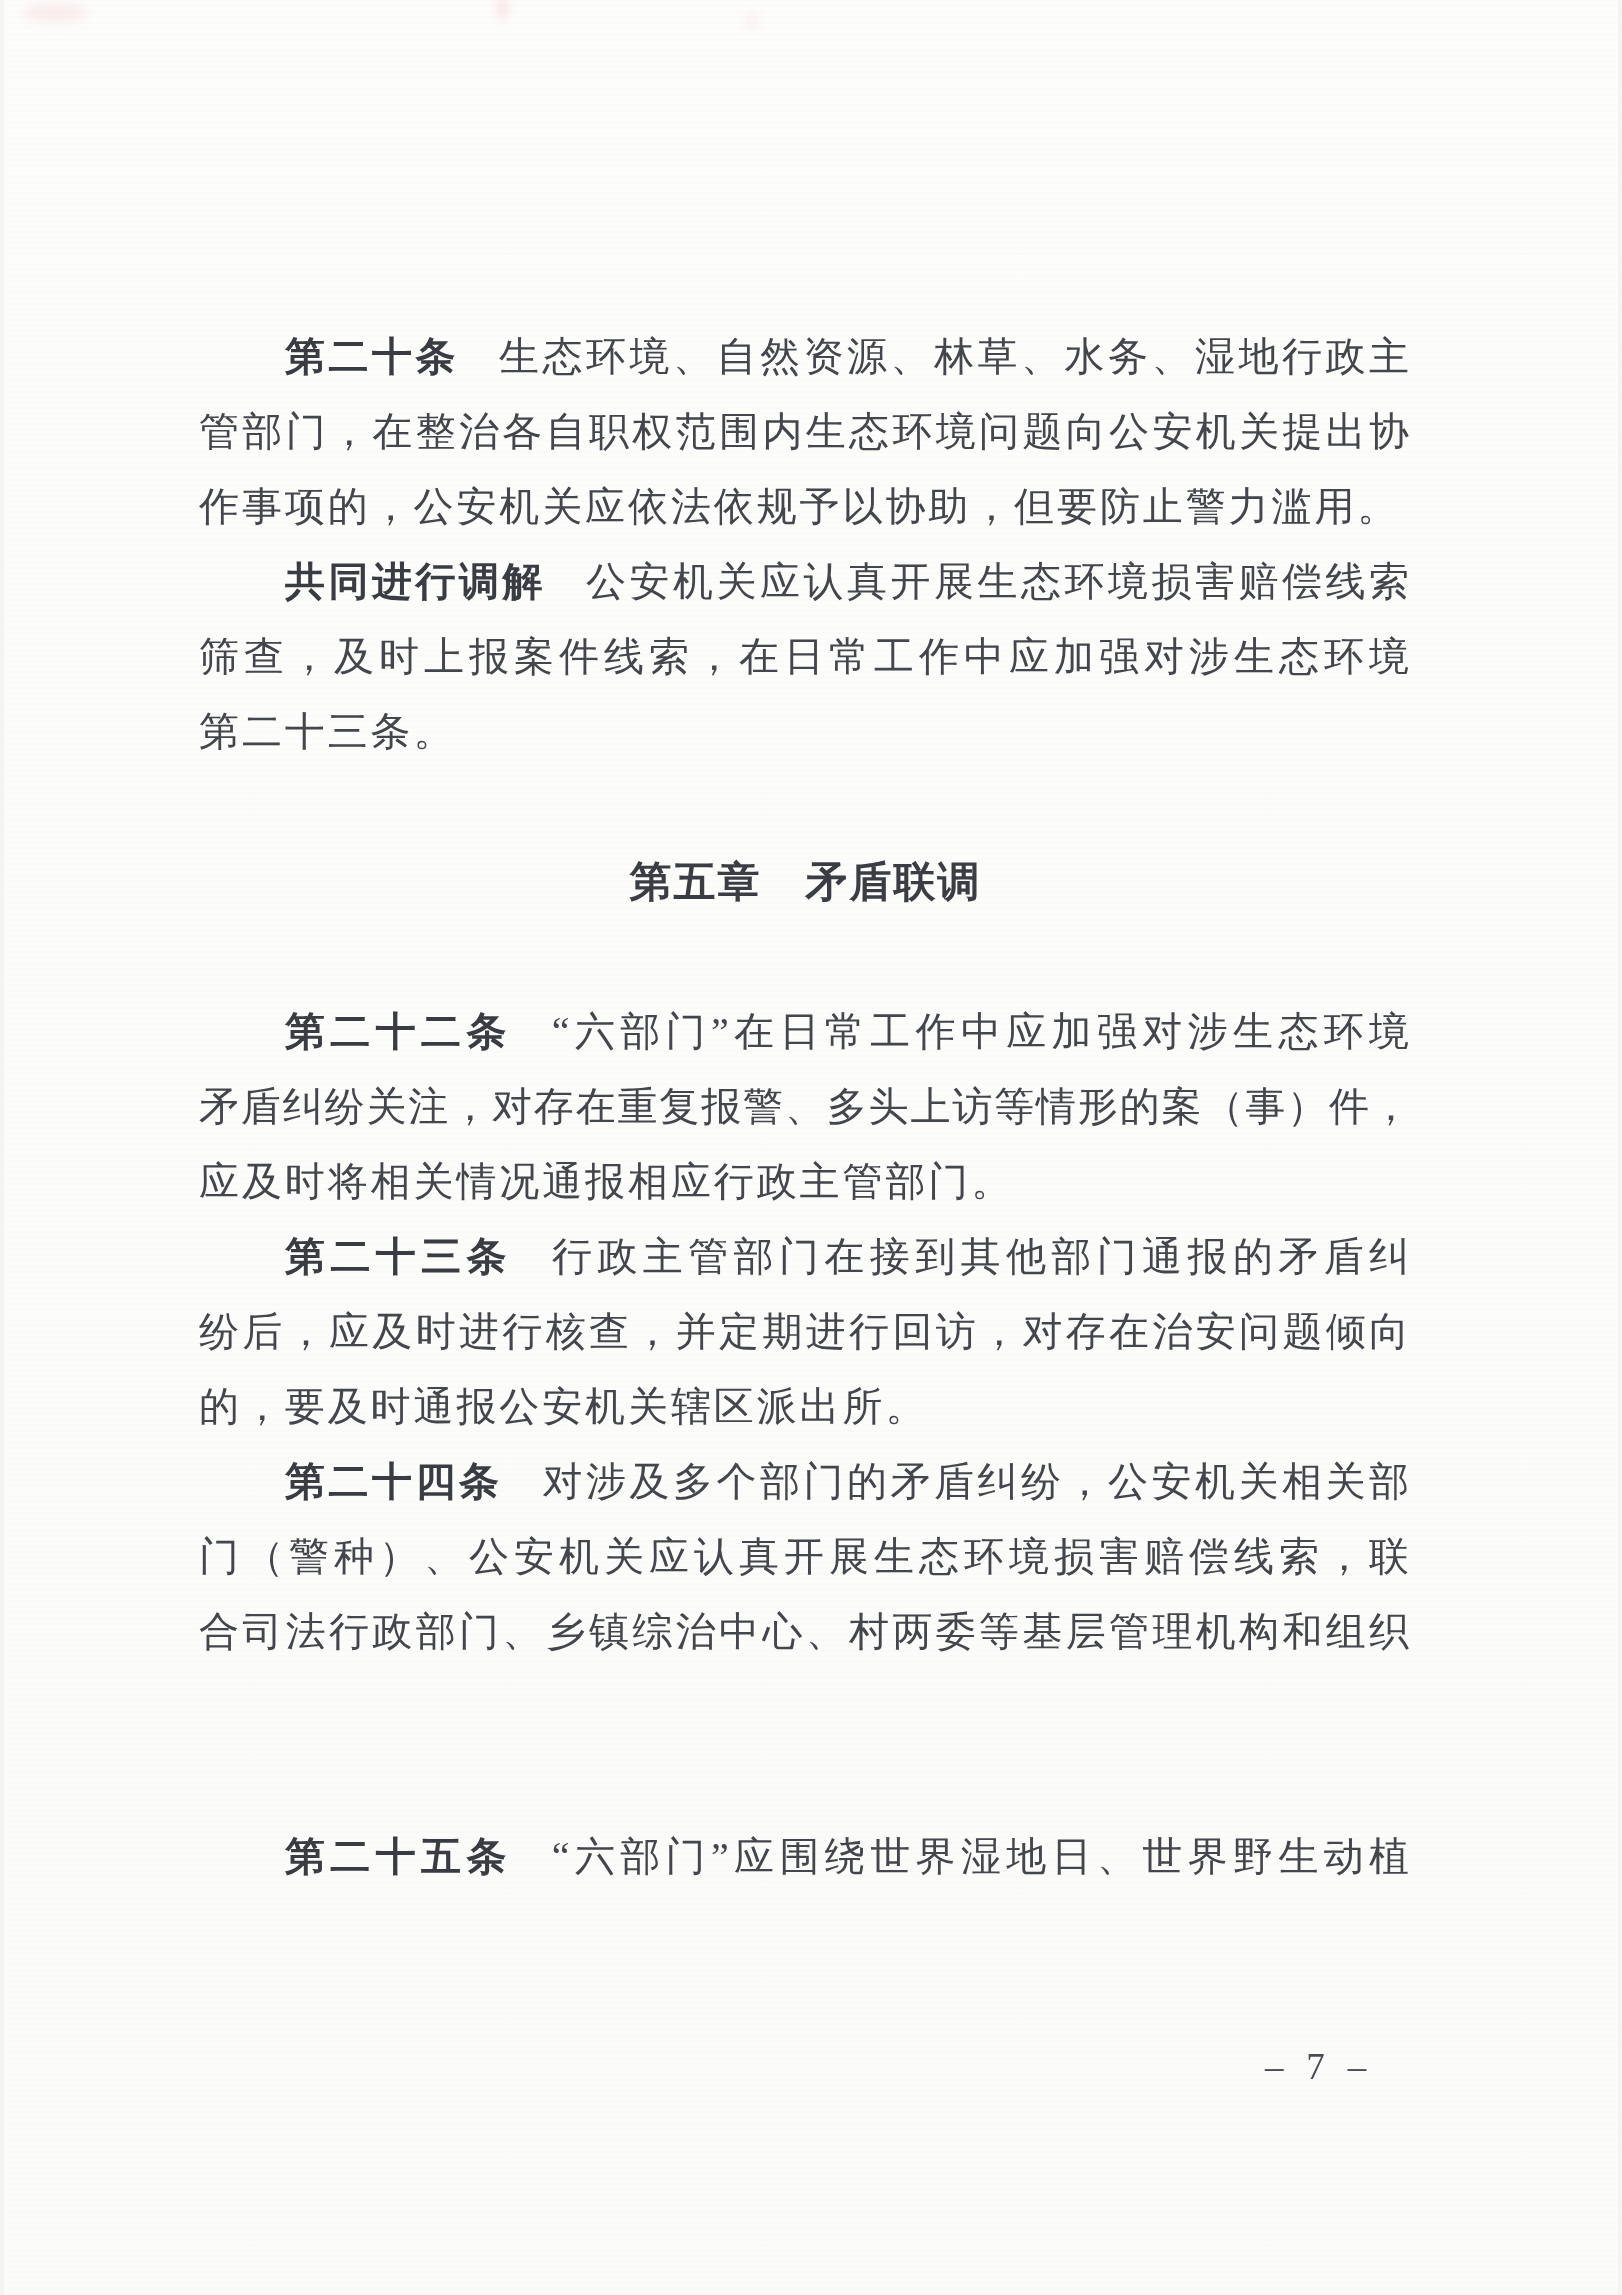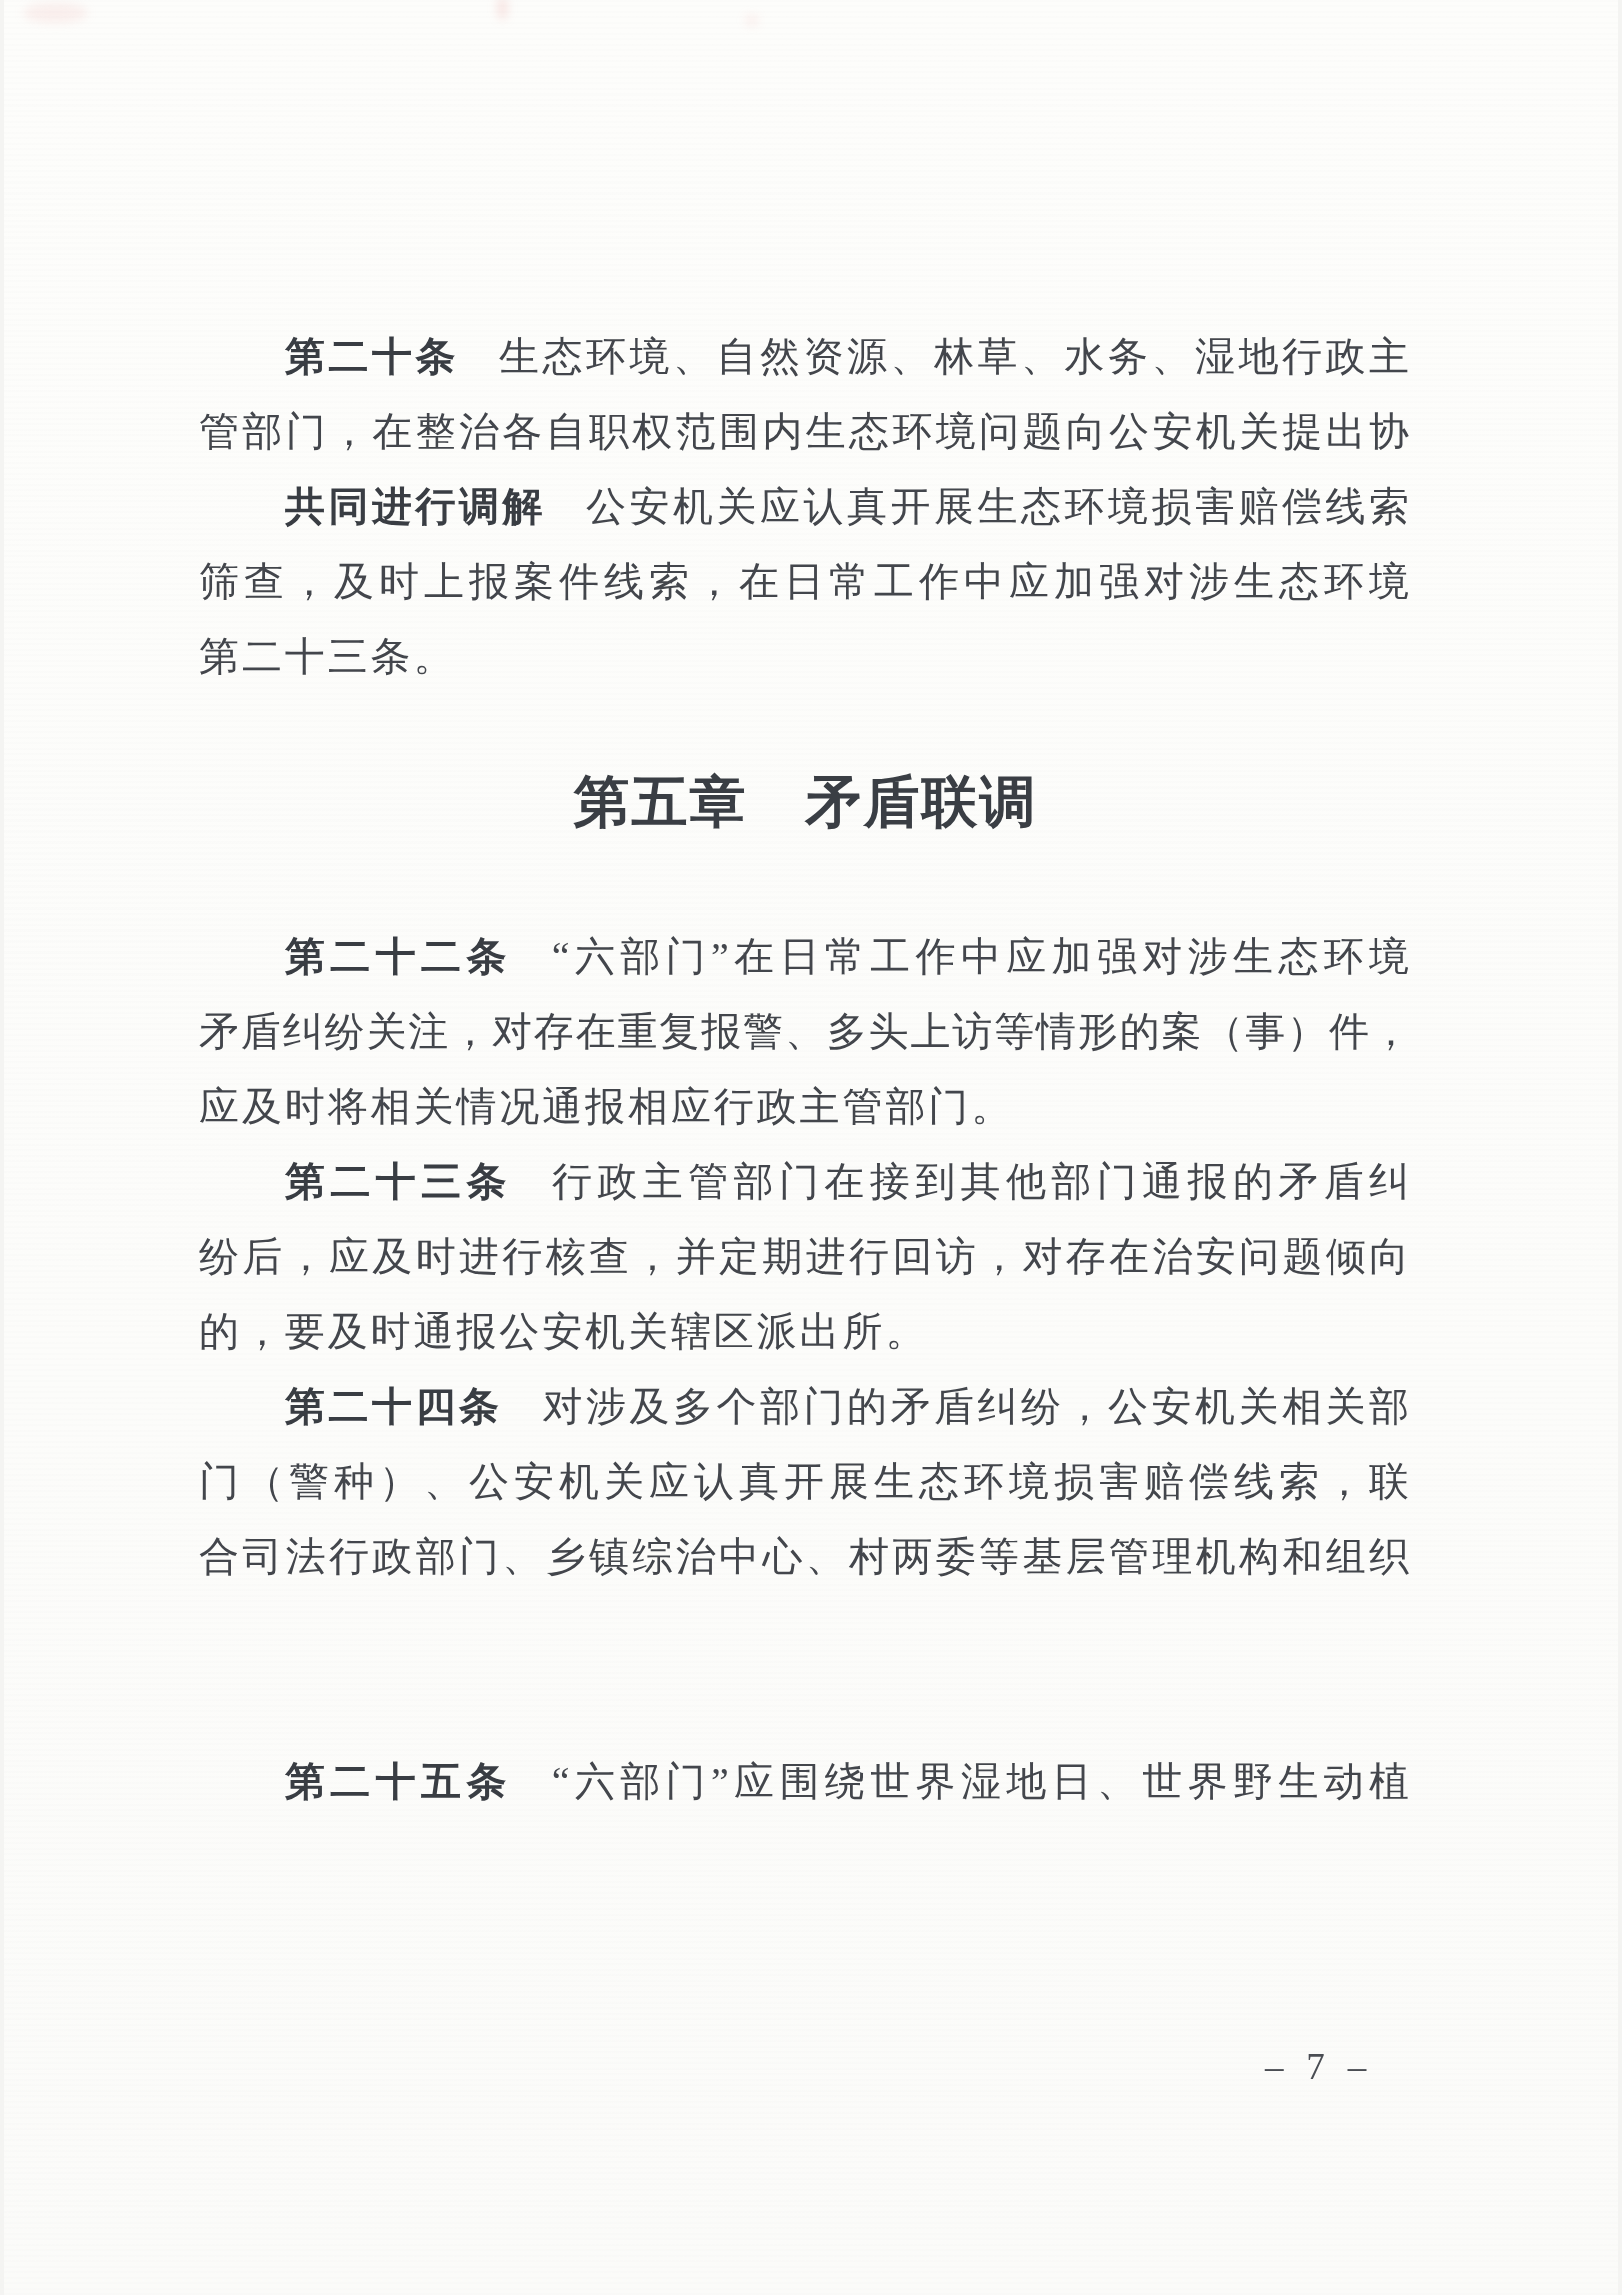--- a/index.html
+++ b/index.html
@@ -58,23 +58,23 @@
   .label {
     font-family: "Liberation Sans", "DejaVu Sans", sans-serif;
     font-weight: 700;
     color: #393d43;
     margin-right: 40px;
   }
   .chapter {
     height: 75px;
     line-height: 75px;
     text-align: center;
-    font-family: Liberation Mono, monospace;
+    font-family: Liberation Sans, sans-serif;
     font-weight: 700;
-    font-size: 56px;
+    font-size: 42px;
     letter-spacing: 2px;
     color: #3a3e44;
   }
   .blank { height: 75px; }
   .pagenum {
     position: absolute;
     top: 2045px;
     right: 245px;
     font-size: 37px;
     letter-spacing: 6.8px;
@@ -87,20 +87,21 @@
 <div class="paper">
 
   <div class="smudge s1"></div>
   <div class="smudge s2"></div>
   <div class="smudge s3"></div>
 
   <div class="content">
 
     <div class="line first"><span class="label">第二十条</span><span>生态环境、自然资源、林草、水务、湿地行政主</span></div>
     <div class="line">管部门，在整治各自职权范围内生态环境问题向公安机关提出协</div>
+    <div class="line end">作事项的，公安机关应依法依规予以协助，但要防止警力滥用。</div>
 
     <div class="line first"><span class="label">共同进行调解</span><span>公安机关应认真开展生态环境损害赔偿线索</span></div>
     <div class="line">筛查，及时上报案件线索，在日常工作中应加强对涉生态环境</div>
     <div class="line end">第二十三条。</div>
 
     <div class="blank"></div>
 
     <div class="chapter">第五章　矛盾联调</div>
     <div class="blank"></div>
 

